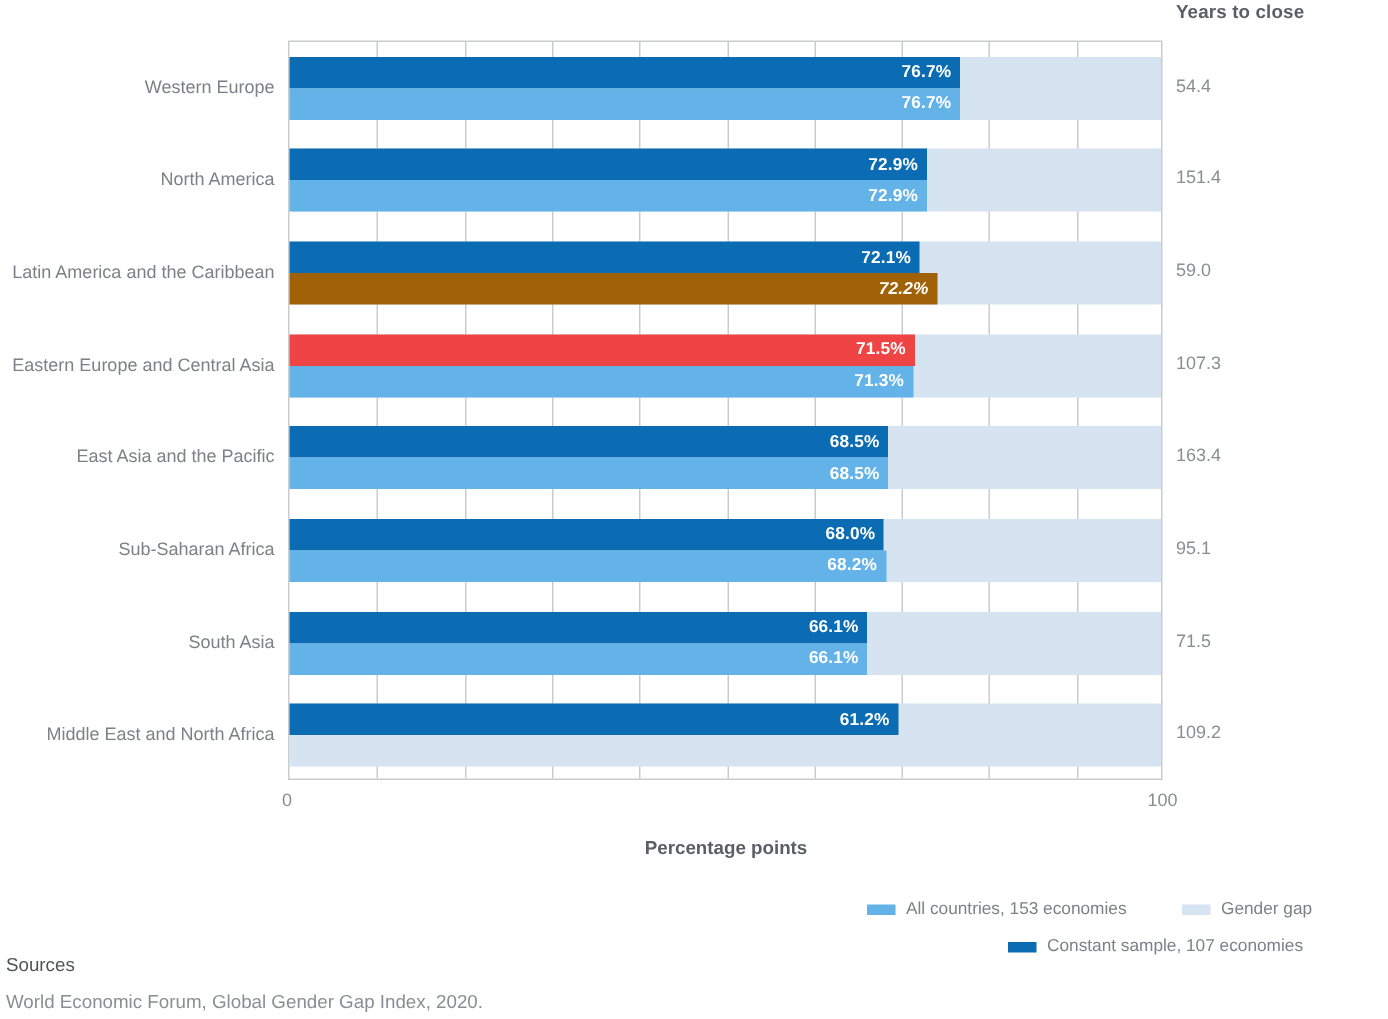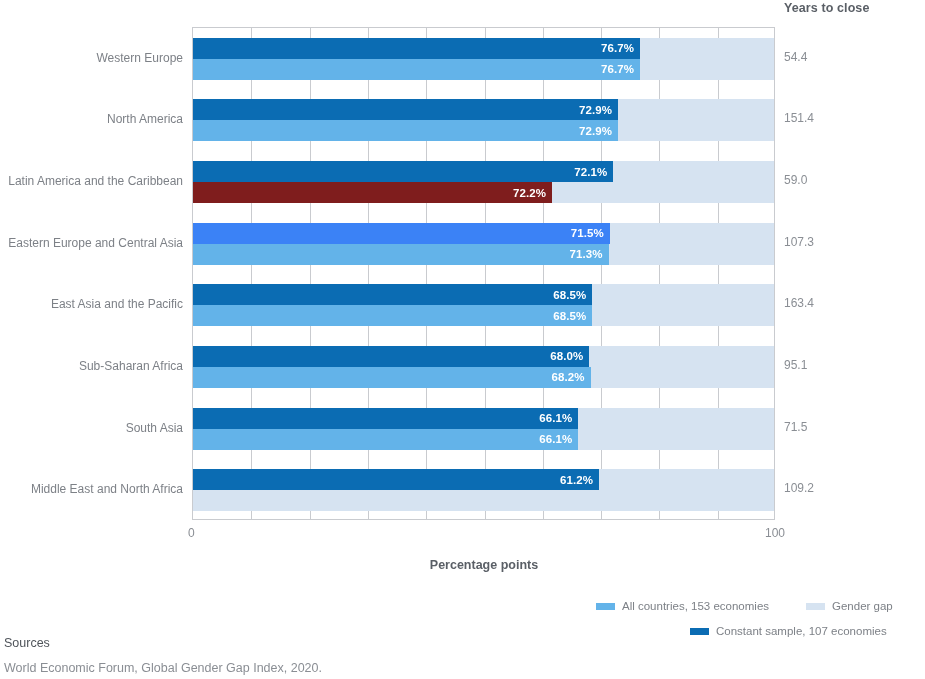--- a/index.html
+++ b/index.html
@@ -128,21 +128,20 @@
     top: 600px;
     width: 350px;
     font-size: 11.5px;
     color: #7d8187;
   }
   .legend-row {
     position: absolute;
     display: flex;
     align-items: center;
     white-space: nowrap;
-    margin-left: 18px;
   }
   .legend-swatch {
     width: 19px;
     height: 7px;
     margin-right: 7px;
     flex: 0 0 auto;
   }
   #legend-item-all      { left: 3px;   top: 0px;  }
   #legend-item-gap      { left: 213px; top: 0px;  }
   #legend-item-constant { left: 97px;  top: 25px; }
@@ -194,27 +193,27 @@
       </div>
       <div class="bar light" style="background: rgb(99, 179, 233); width: 425.007px;">
         <span class="bar-label">72.9%</span>
       </div>
     </div>
     <div class="cat-row" style="top: 133.062px; height: 42px; padding-left: 12px;">
       <div class="gap-band" style="background: rgb(214, 227, 241);"></div>
       <div class="bar dark" style="background: rgb(11, 108, 179); width: 420.343px;">
         <span class="bar-label">72.1%</span>
       </div>
-      <div class="bar light" style="background: #7f1d1d; width: 359px;">
+      <div class="bar light" style="background: #a16207; width: 432px; font-style: italic;">
         <span class="bar-label">72.2%</span>
       </div>
     </div>
     <div class="cat-row" style="top: 194.688px; height: 42px;">
       <div class="gap-band" style="background: rgb(214, 227, 241);"></div>
-      <div class="bar dark" style="background: #3b82f6; width: 416.845px;">
+      <div class="bar dark" style="background: #ef4444; width: 416.845px;">
         <span class="bar-label">71.5%</span>
       </div>
       <div class="bar light" style="background: rgb(99, 179, 233); width: 415.679px;">
         <span class="bar-label">71.3%</span>
       </div>
     </div>
     <div class="cat-row" style="top: 256.312px; height: 42px;">
       <div class="gap-band" style="background: rgb(214, 227, 241);"></div>
       <div class="bar dark" style="background: rgb(11, 108, 179); width: 399.355px;">
         <span class="bar-label">68.5%</span>

